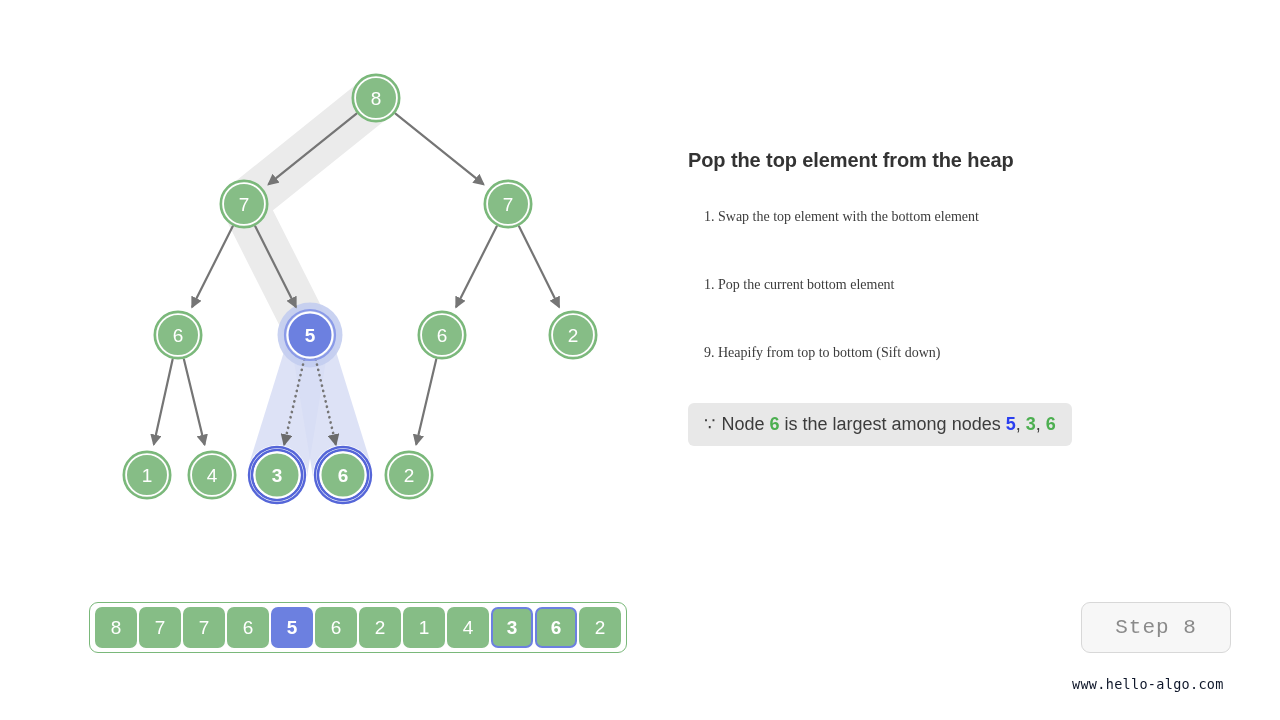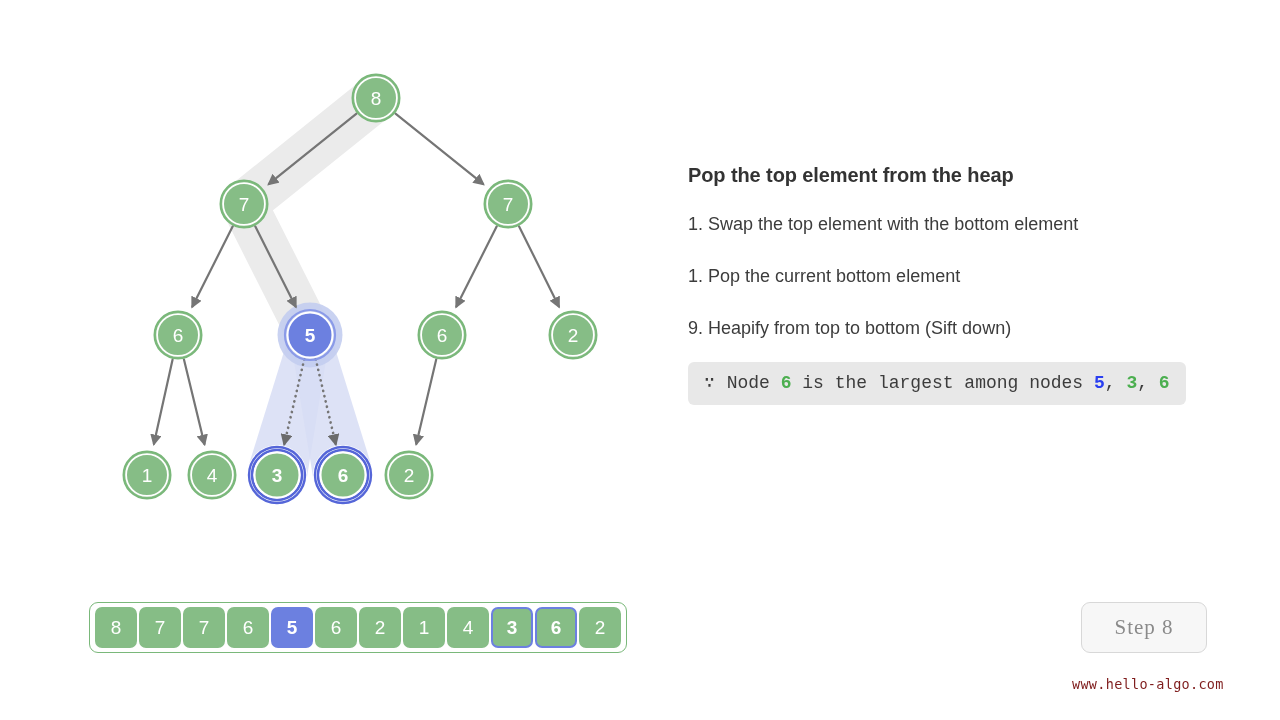--- a/index.html
+++ b/index.html
@@ -23,50 +23,50 @@
     left: 0;
     top: 0;
     width: 680px;
     height: 560px;
   }
 
   
   #explain-panel {
     position: absolute;
     left: 688px;
-    top: 160px;
+    top: 145px;
     width: 540px;
   }
   #panel-title {
     font-size: 20px;
     font-weight: bold;
     color: #333333;
     letter-spacing: -0.1px;
     margin: 0 0 8px 0;
     line-height: 30px;
   }
   .step-line {
-    font-size: 18px;
+    font-size: 14px;
     color: #3c3c3c;
     line-height: 26px;
-    margin: 0;
+    margin: 16px;
     padding: 13px 0 13px 0;
     white-space: nowrap;
+    font-family: Liberation Serif, serif;
   }
   #note-box {
     margin-top: 8px;
     display: inline-block;
     background: #e8e8e8;
     border-radius: 6px;
     padding: 10px 16px 11px 16px;
     font-size: 18px;
     color: #3c3c3c;
     line-height: 22px;
     white-space: nowrap;
-    font-family: Liberation Mono, monospace;
   }
   .num-green { color: #4caf50; font-weight: bold; }
   .num-blue  { color: #2a3ff0; font-weight: bold; }
   .because   { letter-spacing: 1px; }
 
   
   #array-strip {
     position: absolute;
     left: 89px;
     top: 602px;
@@ -101,43 +101,43 @@
   .cell.ring-blue {
     border-color: #6c80e0;
     font-weight: bold;
   }
 
   
   #step-badge {
     position: absolute;
     left: 1081px;
     top: 602px;
-    width: 126px;
+    width: 150px;
     height: 51px;
     box-sizing: border-box;
     background: #f7f7f7;
     border: 1.4px solid #d8d8d8;
     border-radius: 9px;
     display: flex;
     align-items: center;
     justify-content: center;
-    font-family: Liberation Serif, serif;
+    font-family: Liberation Mono, monospace;
     font-size: 21px;
     color: #8a8a8a;
     letter-spacing: 1px;
   }
 
   
   #watermark {
     position: absolute;
     left: 1072px;
     top: 676px;
     font-family: "DejaVu Sans Mono", monospace;
     font-size: 13.5px;
-    color: #7f1d1d;
+    color: #0f172a;
     letter-spacing: 0.3px;
   }
 </style>
 </head>
 <body>
 
 <svg id="tree-canvas" viewBox="0 0 680 560" xmlns="http://www.w3.org/2000/svg">
   <defs>
     <marker id="arrow-solid" viewBox="0 0 10 10" refX="8" refY="5" markerWidth="5.2" markerHeight="5.2" orient="auto-start-reverse">
       <path d="M 0 0 L 10 5 L 0 10 z" fill="#757575"></path>

